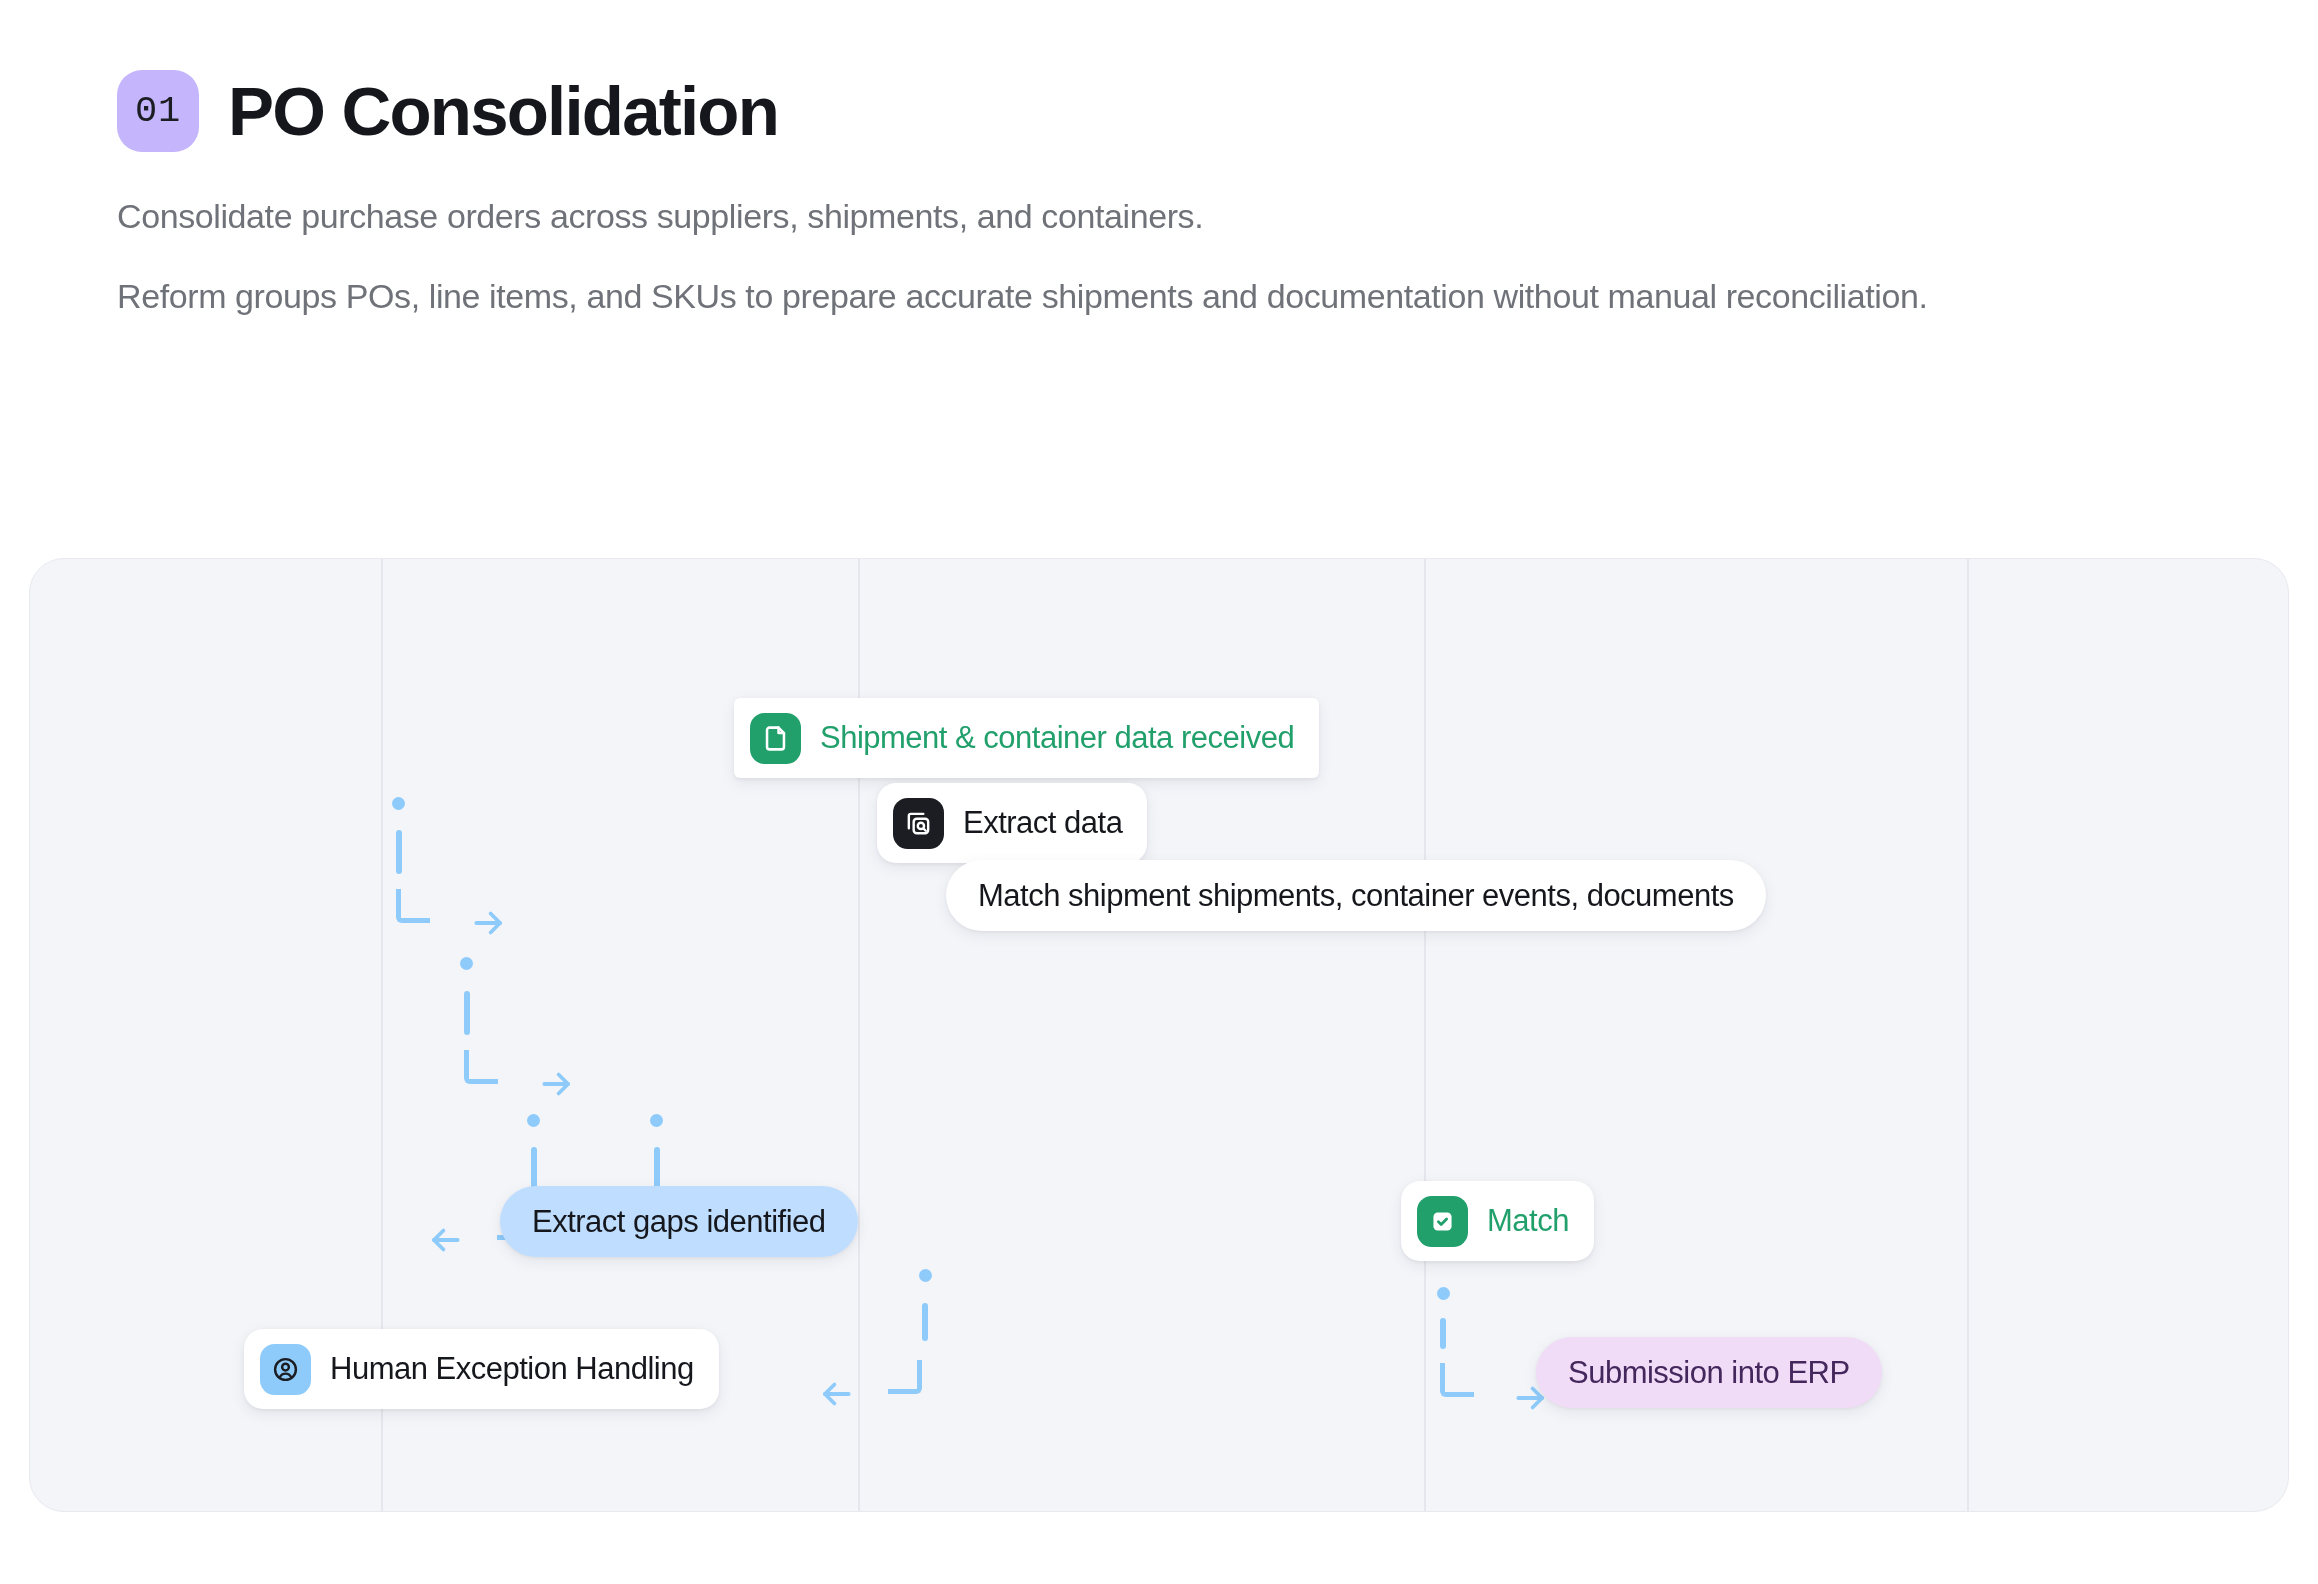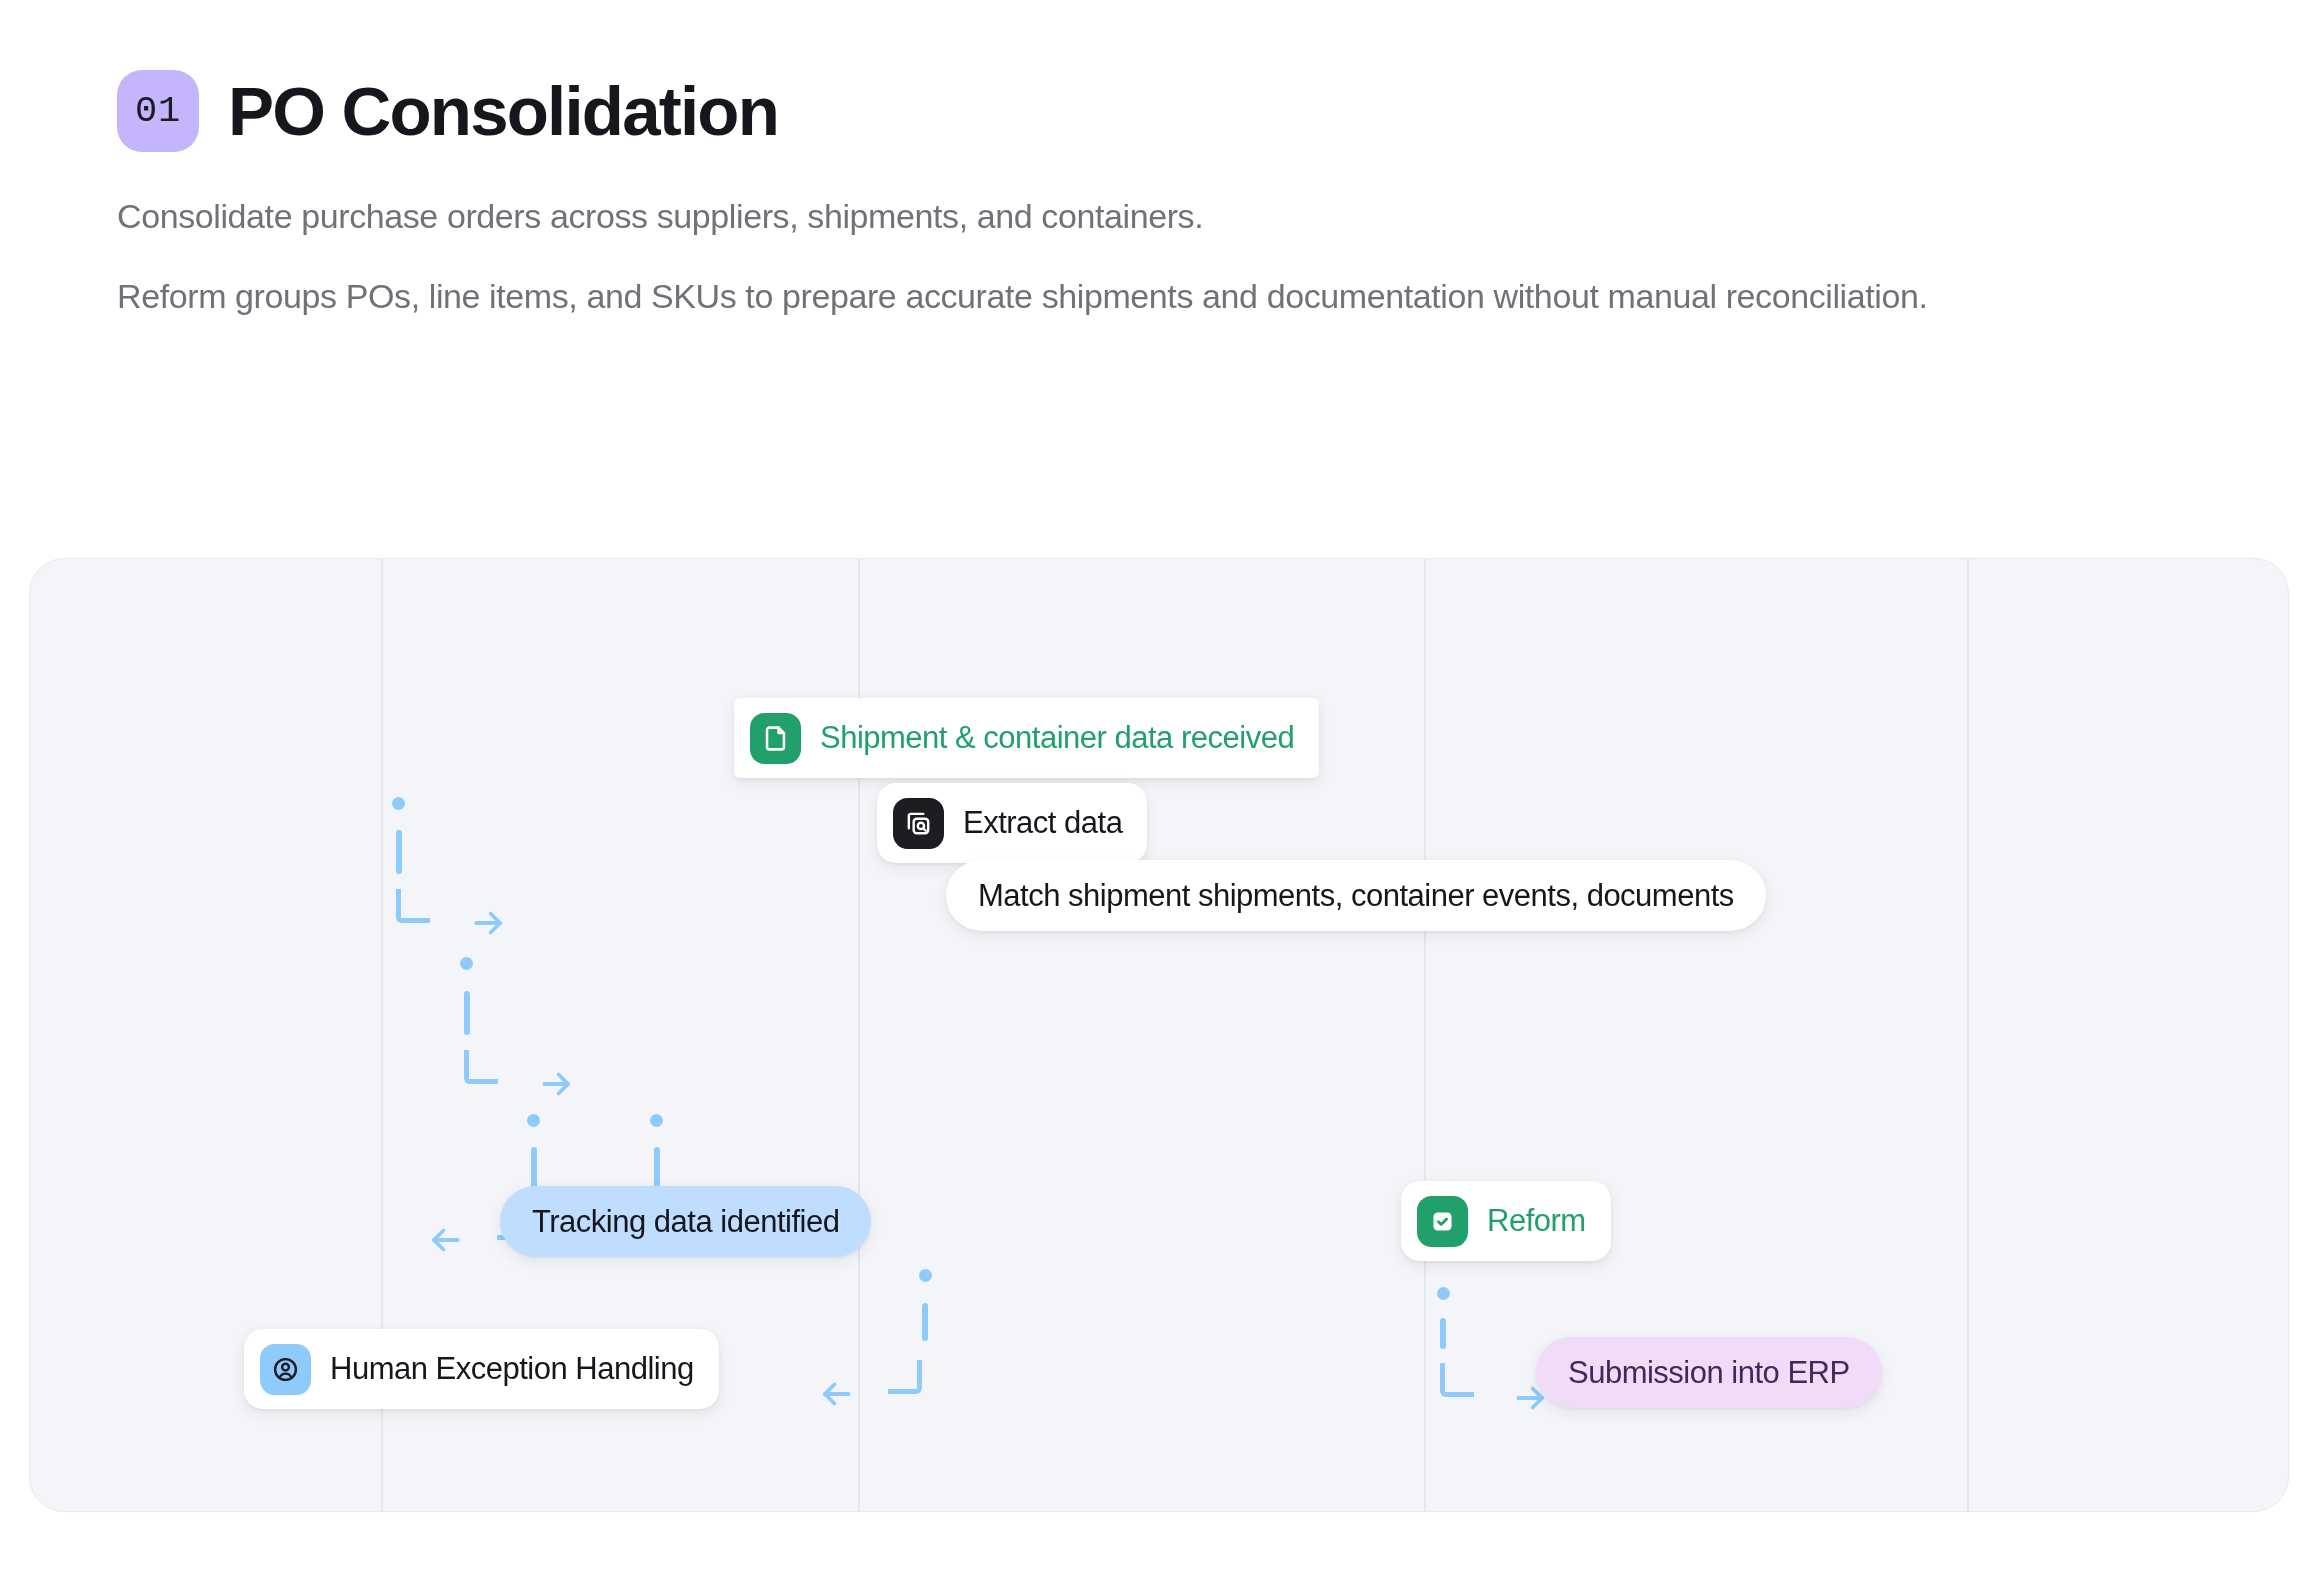--- a/index.html
+++ b/index.html
@@ -223,31 +223,31 @@
     <div class="conn dash" style="left:624px;  top:588px; height:44px;"></div>
     <div class="conn elbow" style="left:624px;  top:647px;"></div>
     <div class="conn arrow" style="left:698px;  top:662px;">
       <svg width="38" height="38" viewBox="0 0 24 24" fill="none" stroke="currentColor" stroke-width="2.4" stroke-linecap="round" stroke-linejoin="round">
         <path d="M4 12h15"></path>
           <path d="M13 6l6 6-6 6"></path>
       </svg>
     </div>
 
     <div class="node pill" style="left:470px; top:627px; background:#bfdeff;">
-      <span class="node-label">Tracking data identified</span>
+      <span class="node-label">Extract gaps identified</span>
     </div>
 
     <div class="node card-node" style="left:1371px; top:622px;">
       <span class="node-icon" style="background:#21a06c">
         <svg width="29" height="29" viewBox="0 0 24 24" fill="none">
           <rect x="4.5" y="4.5" width="15" height="15" rx="3.6" fill="#ffffff"></rect>
           <path d="M8.6 12.2l2.3 2.3 4.5-4.6" stroke="#21a06c" stroke-width="2.3" stroke-linecap="round" stroke-linejoin="round" fill="none"></path>
         </svg>
       </span>
-      <span class="node-label label-green">Reform</span>
+      <span class="node-label label-green">Match</span>
     </div>
 
     <div class="conn dot" style="left:889px; top:710px;"></div>
     <div class="conn dash" style="left:892px; top:744px; height:38px;"></div>
     <div class="conn elbow mirror" style="left:858px; top:801px;"></div>
     <div class="conn arrow" style="left:787px; top:816px;">
       <svg width="38" height="38" viewBox="0 0 24 24" fill="none" stroke="currentColor" stroke-width="2.4" stroke-linecap="round" stroke-linejoin="round">
         <path d="M20 12H5"></path>
           <path d="M11 6l-6 6 6 6"></path>
       </svg>

